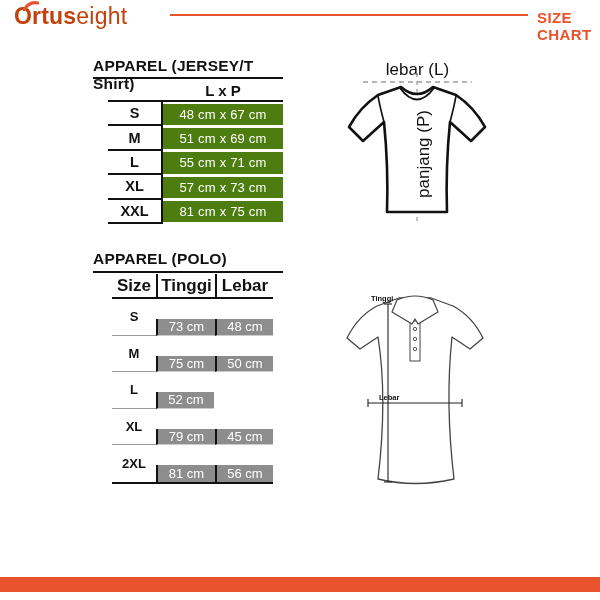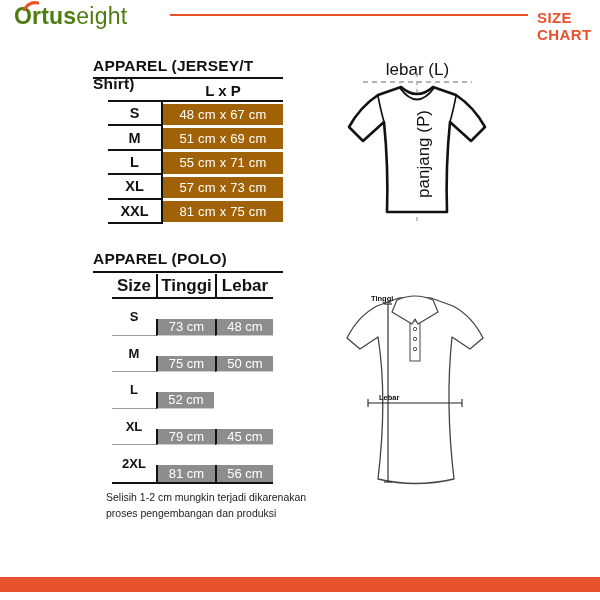--- a/index.html
+++ b/index.html
@@ -1,20 +1,20 @@
 <!DOCTYPE html>
 <html><head>
 <meta charset="utf-8">
 <style>
   html,body{margin:0;padding:0;background:#fff;}
   #canvas{position:relative;width:600px;height:600px;background:#fff;overflow:hidden;
           font-family:"Liberation Sans", sans-serif;color:#111;}
 
   
-  .logo{position:absolute;left:14px;top:3px;font-size:23px;color:#4d7c0f;letter-spacing:.2px;}
+  .logo{position:absolute;left:14px;top:3px;font-size:23px;color:#c2410c;letter-spacing:.2px;}
   .logo b{font-weight:700;}
   .logo span.light{font-weight:400;}
   .logo-swoosh{position:absolute;left:23px;top:0px;}
   .hrule{position:absolute;left:170px;top:14px;width:358px;height:2px;background:#E8522C;}
   .sizechart{position:absolute;left:537px;top:9px;font-size:15px;font-weight:700;
              color:#E8522C;letter-spacing:.4px;}
 
   
   .sec-title{position:absolute;left:93px;width:190px;font-weight:700;
              font-size:15.5px;letter-spacing:.2px;}
@@ -22,21 +22,21 @@
   .lxp{position:absolute;left:163px;top:82px;width:120px;text-align:center;
        font-weight:700;font-size:15px;}
 
   
   .jersey{position:absolute;left:108px;top:100px;width:175px;border-top:2.5px solid #111;}
   .j-row{display:flex;height:24.4px;}
   .j-size{width:55px;box-sizing:border-box;border-right:2.5px solid #111;
           border-bottom:2px solid #111;display:flex;align-items:center;justify-content:center;
           font-weight:700;font-size:14.5px;background:#fff;}
   .j-val{flex:1;padding:1.5px 0 1.5px 0;box-sizing:border-box;}
-  .j-val-bg{height:100%;background:#a16207;color:#fff;display:flex;align-items:center;
+  .j-val-bg{height:100%;background:#4d7c0f;color:#fff;display:flex;align-items:center;
             justify-content:center;font-size:13px;letter-spacing:.2px;}
 
   
   .polo{position:absolute;left:112px;top:274px;width:161px;}
   .p-head{display:flex;height:23px;border-bottom:2.5px solid #111;}
   .p-head div{display:flex;align-items:center;justify-content:center;font-weight:700;
               font-size:17px;box-sizing:border-box;}
   .p-body{border-bottom:2.5px solid #111;}
   .p-row{display:flex;height:36.6px;}
   .pc1{width:44px;}
@@ -141,24 +141,20 @@
         <div class="pc3">45 cm</div>
       </div>
       <div class="p-row">
         <div class="pc1">2XL</div>
         <div class="pc2">81 cm</div>
         <div class="pc3">56 cm</div>
       </div>
     </div>
   </div>
 
-  <div class="footnote">
-    <div>Selisih 1-2 cm mungkin terjadi dikarenakan</div>
-    <div>proses pengembangan dan produksi</div>
-  </div>
 
   <div class="lebar-label">lebar (L)</div>
   <svg class="tshirt-svg" width="165" height="160" viewBox="0 0 165 160">
     <line x1="30" y1="12" x2="139" y2="12" stroke="#9a9a9a" stroke-width="1.4" stroke-dasharray="5,4"></line>
     <line x1="84" y1="3" x2="84" y2="155" stroke="#9a9a9a" stroke-width="1.2" stroke-dasharray="4,4"></line>
     <path d="M45,25 L68,17 Q84,31 100,17 L123,25 Q141,37 152,57 L138,71 L117,52 C114,82 113,112 114,142 L54,142 C55,112 54,82 51,52 L30,71 L16,57 Q27,37 45,25 Z" fill="#ffffff" stroke="#111" stroke-width="2.6" stroke-linejoin="round"></path>
     <path d="M67,18 Q84,41 101,18" fill="none" stroke="#111" stroke-width="2"></path>
     <path d="M51,52 Q47,37 45,26" fill="none" stroke="#111" stroke-width="1.6"></path>
     <path d="M117,52 Q121,37 123,26" fill="none" stroke="#111" stroke-width="1.6"></path>
     <text x="96" y="84" transform="rotate(-90 96,84)" text-anchor="middle" font-size="17" font-weight="500" fill="#111" font-family="Liberation Sans, sans-serif">panjang (P)</text>

